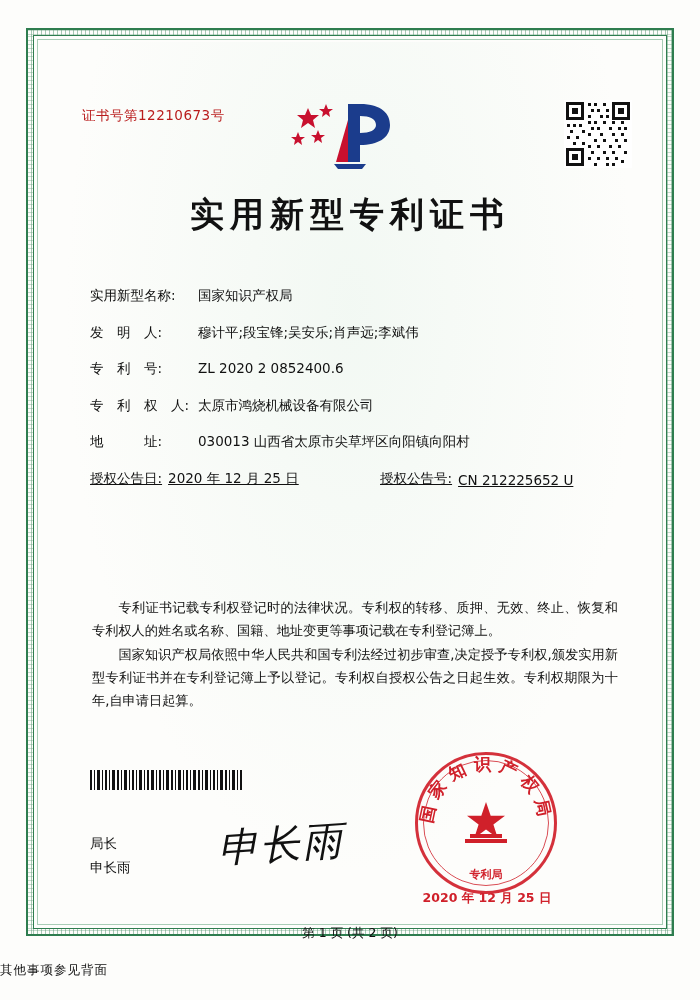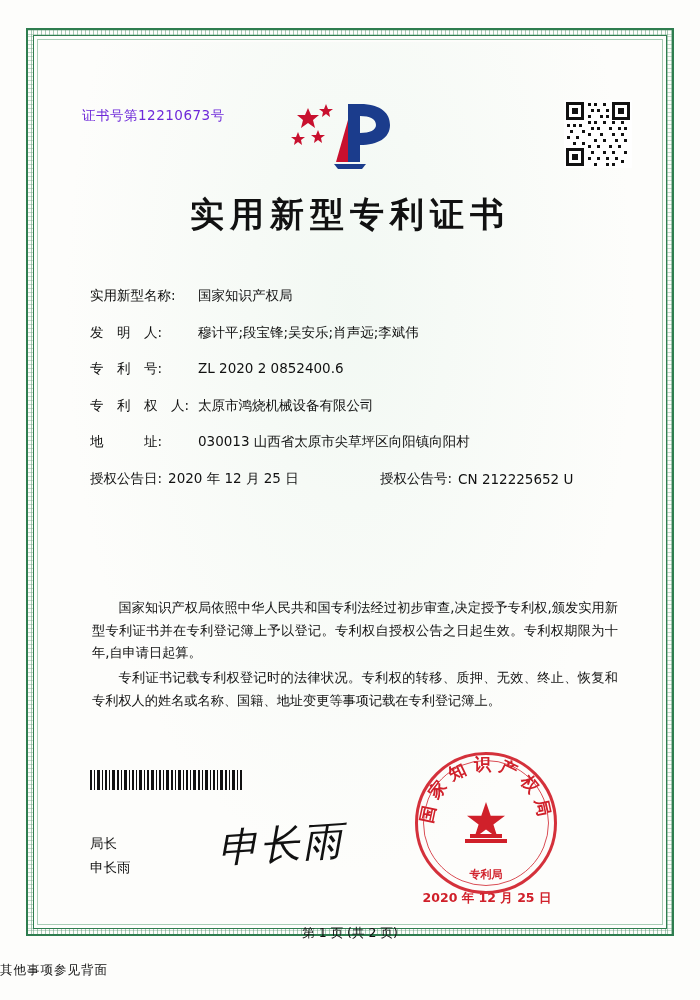--- a/index.html
+++ b/index.html
@@ -76,21 +76,21 @@
     position: absolute;
     left: 40px; top: 42px;
     width: 620px; height: 880px;
   }
 
   .cert-no {
     position: absolute;
     left: 42px; top: 65px;
     font-size: 13.5px;
     letter-spacing: .5px;
-    color: #6d28d9;
+    color: #b91c1c;
   }
 
   
   .qr {
     position: absolute;
     right: 28px; top: 58px;
     width: 68px; height: 68px;
     background-color: #fff;
   }
 
@@ -133,23 +133,24 @@
   .field-value {
     flex: 1 1 auto;
     white-space: nowrap;
   }
 
   .two-col {
     display: flex;
     align-items: baseline;
     font-size: 13.5px;
     margin-bottom: 18.5px;
+    text-decoration: underline;
   }
   .two-col .left { width: 290px; display: flex; align-items: baseline; }
-  .two-col .right { display: flex; align-items: center; }
+  .two-col .right { display: flex; align-items: flex-end; }
   .two-col .lbl { white-space: nowrap; margin-right: 6px; }
 
   .paragraphs {
     position: absolute;
     left: 52px; top: 555px;
     width: 526px;
     font-size: 13.2px;
     line-height: 1.72;
     text-align: justify;
     color: #111;
@@ -367,22 +368,22 @@
           <span>2020 年 12 月 25 日</span>
         </div>
         <div class="right">
           <span class="lbl">授权公告号:</span>
           <span>CN 212225652 U</span>
         </div>
       </div>
     </div>
 
     <div class="paragraphs">
+      <p>专利证书记载专利权登记时的法律状况。专利权的转移、质押、无效、终止、恢复和专利权人的姓名或名称、国籍、地址变更等事项记载在专利登记簿上。</p>
       <p>国家知识产权局依照中华人民共和国专利法经过初步审查,决定授予专利权,颁发实用新型专利证书并在专利登记簿上予以登记。专利权自授权公告之日起生效。专利权期限为十年,自申请日起算。</p>
-      <p>专利证书记载专利权登记时的法律状况。专利权的转移、质押、无效、终止、恢复和专利权人的姓名或名称、国籍、地址变更等事项记载在专利登记簿上。</p>
     </div>
 
     <div class="barcode">
       <svg width="152" height="20" viewBox="0 0 152 20" aria-hidden="true">
         <g fill="#111">
           <rect x="0" y="0" width="2" height="20"></rect>
             <rect x="4" y="0" width="1" height="20"></rect>
           <rect x="7" y="0" width="3" height="20"></rect>
             <rect x="12" y="0" width="1" height="20"></rect>
           <rect x="15" y="0" width="2" height="20"></rect>

